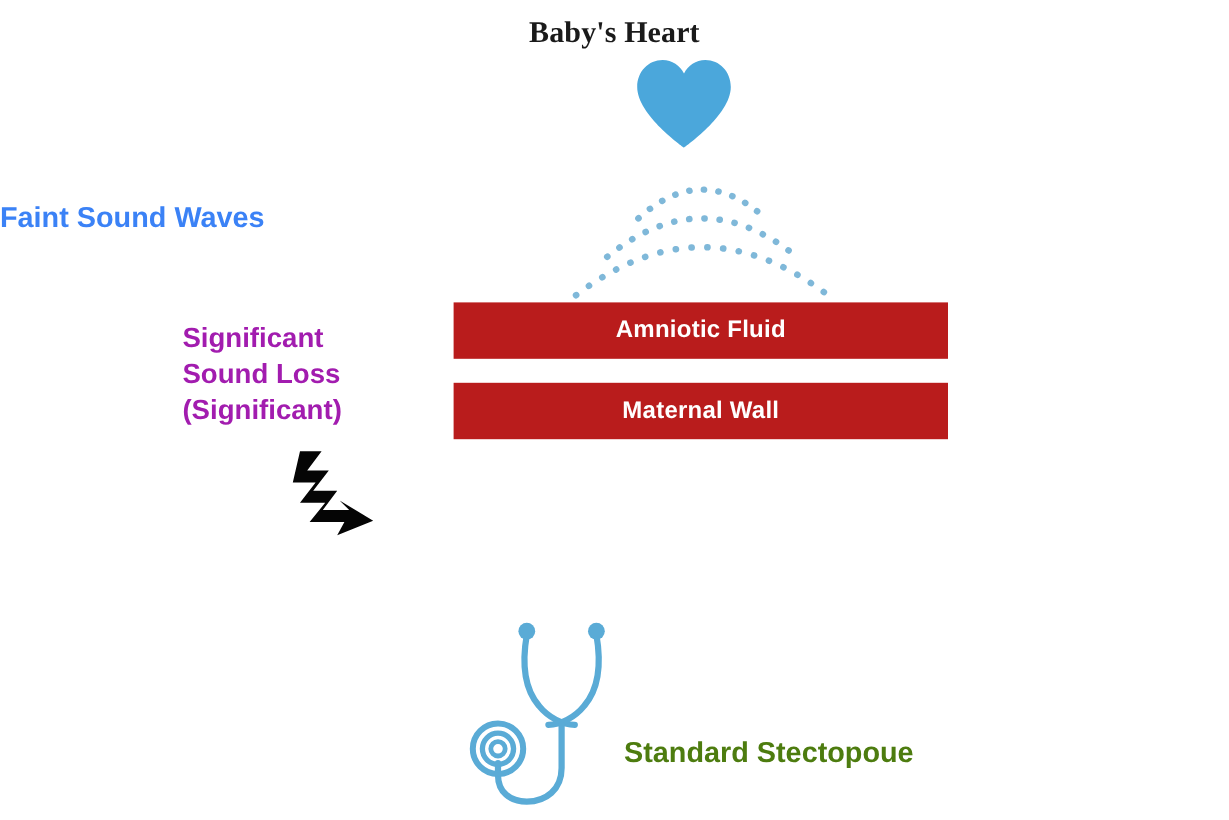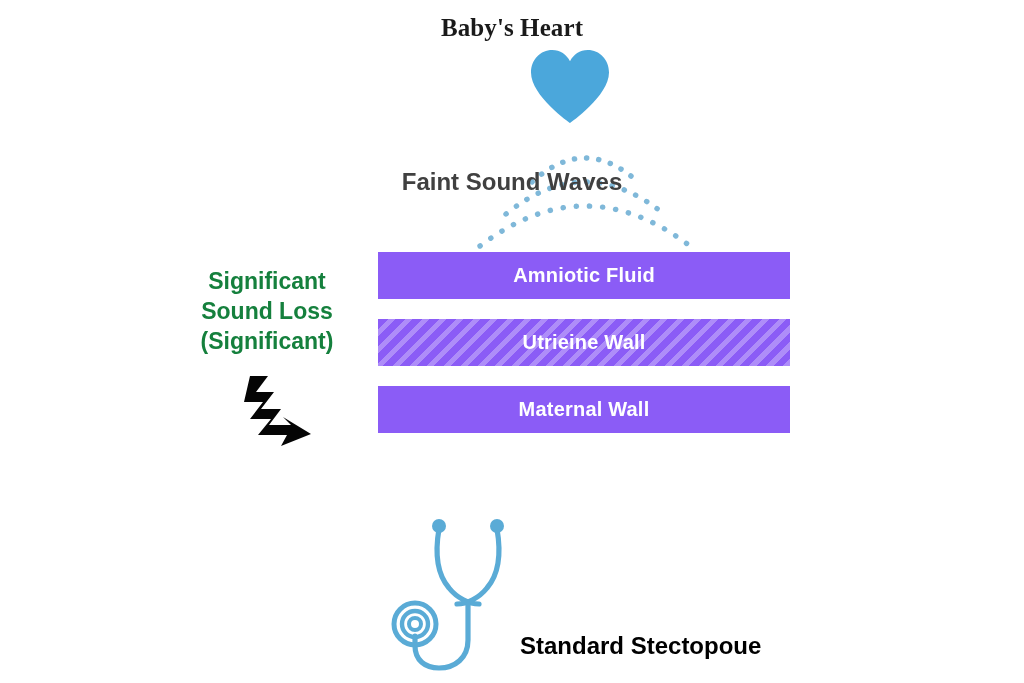--- a/index.html
+++ b/index.html
@@ -34,24 +34,24 @@
     letter-spacing: 0.1px;
     z-index: 6;
     font-family: Liberation Serif, serif;
   }
 
   .waves-label {
     position: absolute;
     left: 0;
     top: 168px;
     width: 1024px;
-    text-align: center;
+    text-align: left;
     font-size: 24px;
     font-weight: bold;
-    color: #404040;
+    color: #3b82f6;
     z-index: 6;
   }
 
   
   .heart-wrap {
     position: absolute;
     left: 527px;
     top: 48px;
     width: 86px;
     height: 76px;
@@ -76,21 +76,21 @@
     width: 412px;
     z-index: 3;
   }
   .layer {
     position: relative;
     height: 47px;
     margin-bottom: 20px;
     display: flex;
     align-items: center;
     justify-content: center;
-    background-color: #8b5cf6;
+    background-color: #b91c1c;
     overflow: hidden;
   }
   .layer:last-child { margin-bottom: 0; }
 
   .layer.hatched {
     background-image: repeating-linear-gradient(
       -45deg,
       rgba(255,255,255,0.30) 0px,
       rgba(255,255,255,0.30) 5px,
       rgba(255,255,255,0.00) 5px,
@@ -108,25 +108,25 @@
     text-align: center;
     white-space: nowrap;
   }
 
   
   .loss-note {
     position: absolute;
     left: 152px;
     top: 266px;
     width: 230px;
-    text-align: center;
+    text-align: left;
     font-size: 23px;
     font-weight: bold;
     line-height: 30px;
-    color: #15803d;
+    color: #a21caf;
     z-index: 6;
   }
   .loss-note .ln { display: block; }
 
   .bolt {
     position: absolute;
     left: 234px;
     top: 372px;
     width: 96px;
     height: 82px;
@@ -142,24 +142,23 @@
     height: 165px;
     z-index: 4;
   }
 
   .steth-caption {
     position: absolute;
     left: 520px;
     top: 614px;
     font-size: 24px;
     font-weight: bold;
-    color: #000000;
+    color: #4d7c0f;
     white-space: nowrap;
     z-index: 6;
-    margin-top: 18px;
   }
 </style>
 </head>
 <body>
 
 <div id="canvas">
 
   <div class="hdr-title">Baby's Heart</div>
 
   <div class="heart-wrap">
@@ -186,23 +185,20 @@
   </div>
 
   <div class="waves-label">Faint Sound Waves</div>
 
   <div class="layers">
 
     <div class="layer">
       <span class="layer-label">Amniotic Fluid</span>
     </div>
 
-    <div class="layer hatched">
-      <span class="layer-label">Utrieine Wall</span>
-    </div>
 
 
     <div class="layer">
       <span class="layer-label">Maternal Wall</span>
     </div>
 
   </div>
 
   <div class="loss-note">
     <span class="ln">Significant</span>

